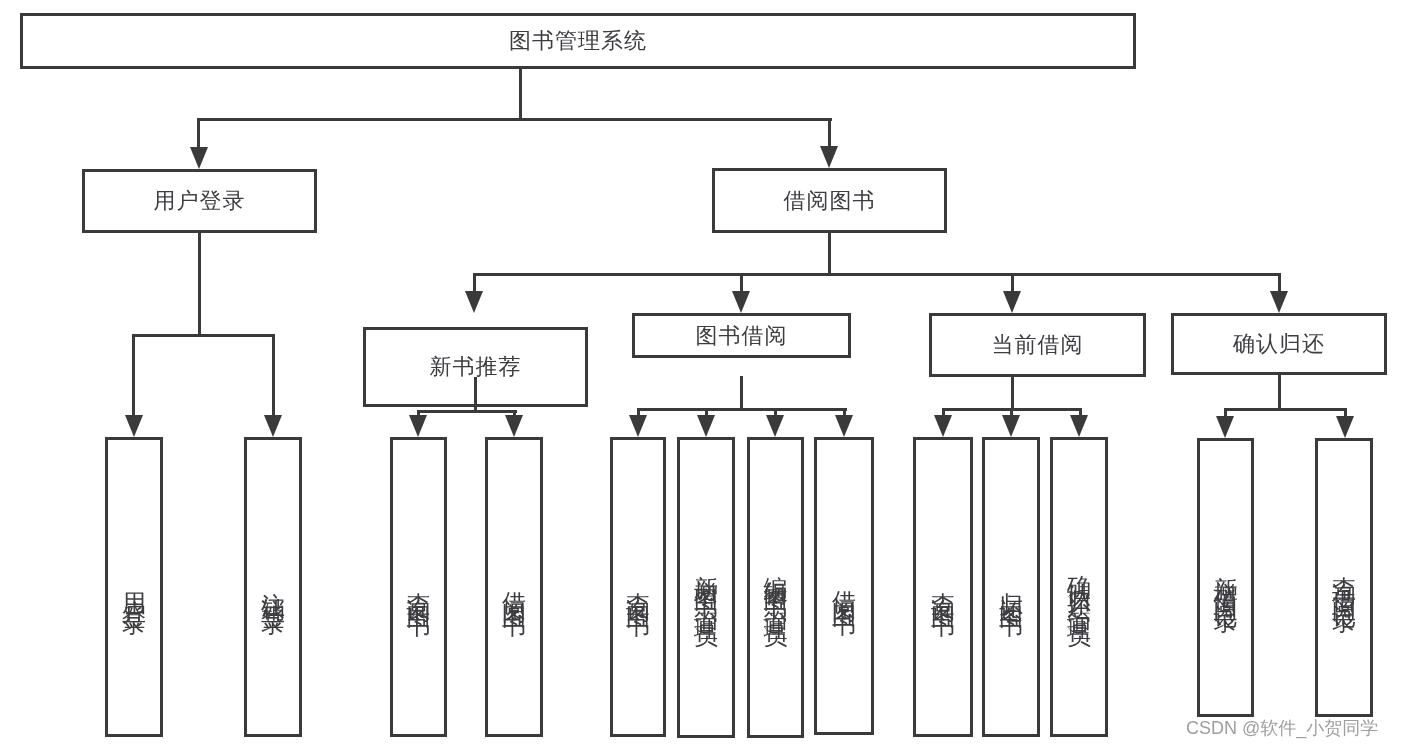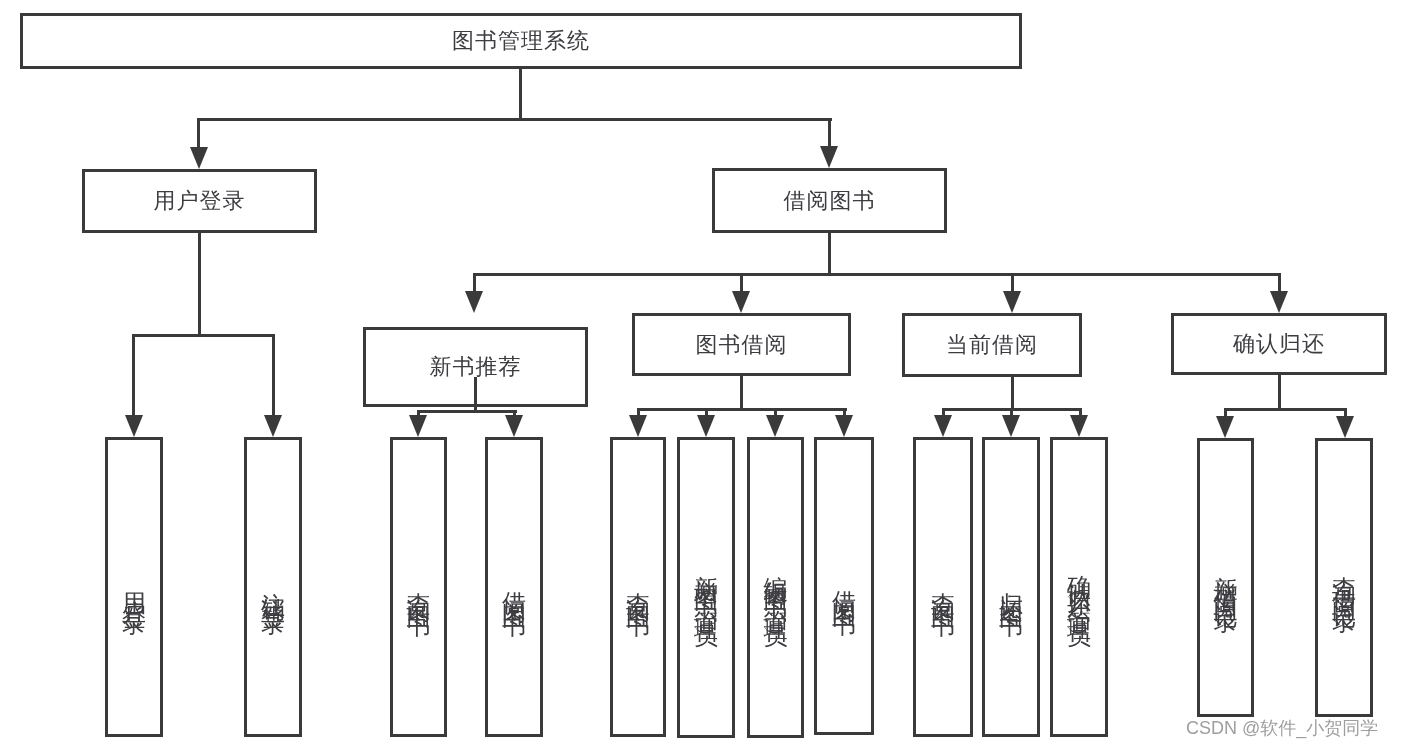--- a/index.html
+++ b/index.html
@@ -31,21 +31,21 @@
     border-top:22px solid #3a3a3a;
   }
   .watermark{
     position:absolute;left:1186px;top:716px;z-index:10;
     font-size:18px;color:#9e9e9e;letter-spacing:0px;white-space:nowrap;
   }
 </style>
 </head>
 <body>
 
-<div class="box" style="left:20px;top:13px;width:1002px;height:56px">图书管理系统</div>
+<div class="box" style="left:20px;top:13px;width:1116px;height:56px">图书管理系统</div>
 
 <div class="vl" style="left:519px;top:69px;height:52px"></div>
 <div class="hl" style="left:198px;top:118px;width:634px"></div>
 <div class="vl" style="left:197px;top:118px;height:32px"></div>
 <div class="vl" style="left:828px;top:118px;height:32px"></div>
 <div class="arrow" style="left:190px;top:147px"></div>
 <div class="arrow" style="left:820px;top:146px"></div>
 
 <div class="box" style="left:82px;top:169px;width:235px;height:64px">用户登录</div>
 <div class="box" style="left:712px;top:168px;width:235px;height:65px">借阅图书</div>
@@ -62,22 +62,22 @@
 <div class="vl" style="left:473px;top:273px;height:22px"></div>
 <div class="vl" style="left:740px;top:273px;height:22px"></div>
 <div class="vl" style="left:1011px;top:273px;height:22px"></div>
 <div class="vl" style="left:1278px;top:273px;height:22px"></div>
 <div class="arrow" style="left:465px;top:291px"></div>
 <div class="arrow" style="left:732px;top:291px"></div>
 <div class="arrow" style="left:1003px;top:291px"></div>
 <div class="arrow" style="left:1270px;top:291px"></div>
 
 <div class="box" style="left:363px;top:327px;width:225px;height:80px">新书推荐</div>
-<div class="box" style="left:632px;top:313px;width:219px;height:63px">图书借阅</div>
-<div class="box" style="left:902px;top:313px;width:180px;height:64px">当前借阅</div>
+<div class="box" style="left:632px;top:313px;width:219px;height:45px">图书借阅</div>
+<div class="box" style="left:929px;top:313px;width:217px;height:64px">当前借阅</div>
 <div class="box" style="left:1171px;top:313px;width:216px;height:62px">确认归还</div>
 
 <div class="vl" style="left:474px;top:377px;height:36px"></div>
 <div class="hl" style="left:417px;top:410px;width:100px"></div>
 <div class="vl" style="left:417px;top:410px;height:8px"></div>
 <div class="vl" style="left:513px;top:410px;height:8px"></div>
 <div class="arrow" style="left:409px;top:415px"></div>
 <div class="arrow" style="left:505px;top:415px"></div>
 
 <div class="vl" style="left:740px;top:376px;height:35px"></div>

